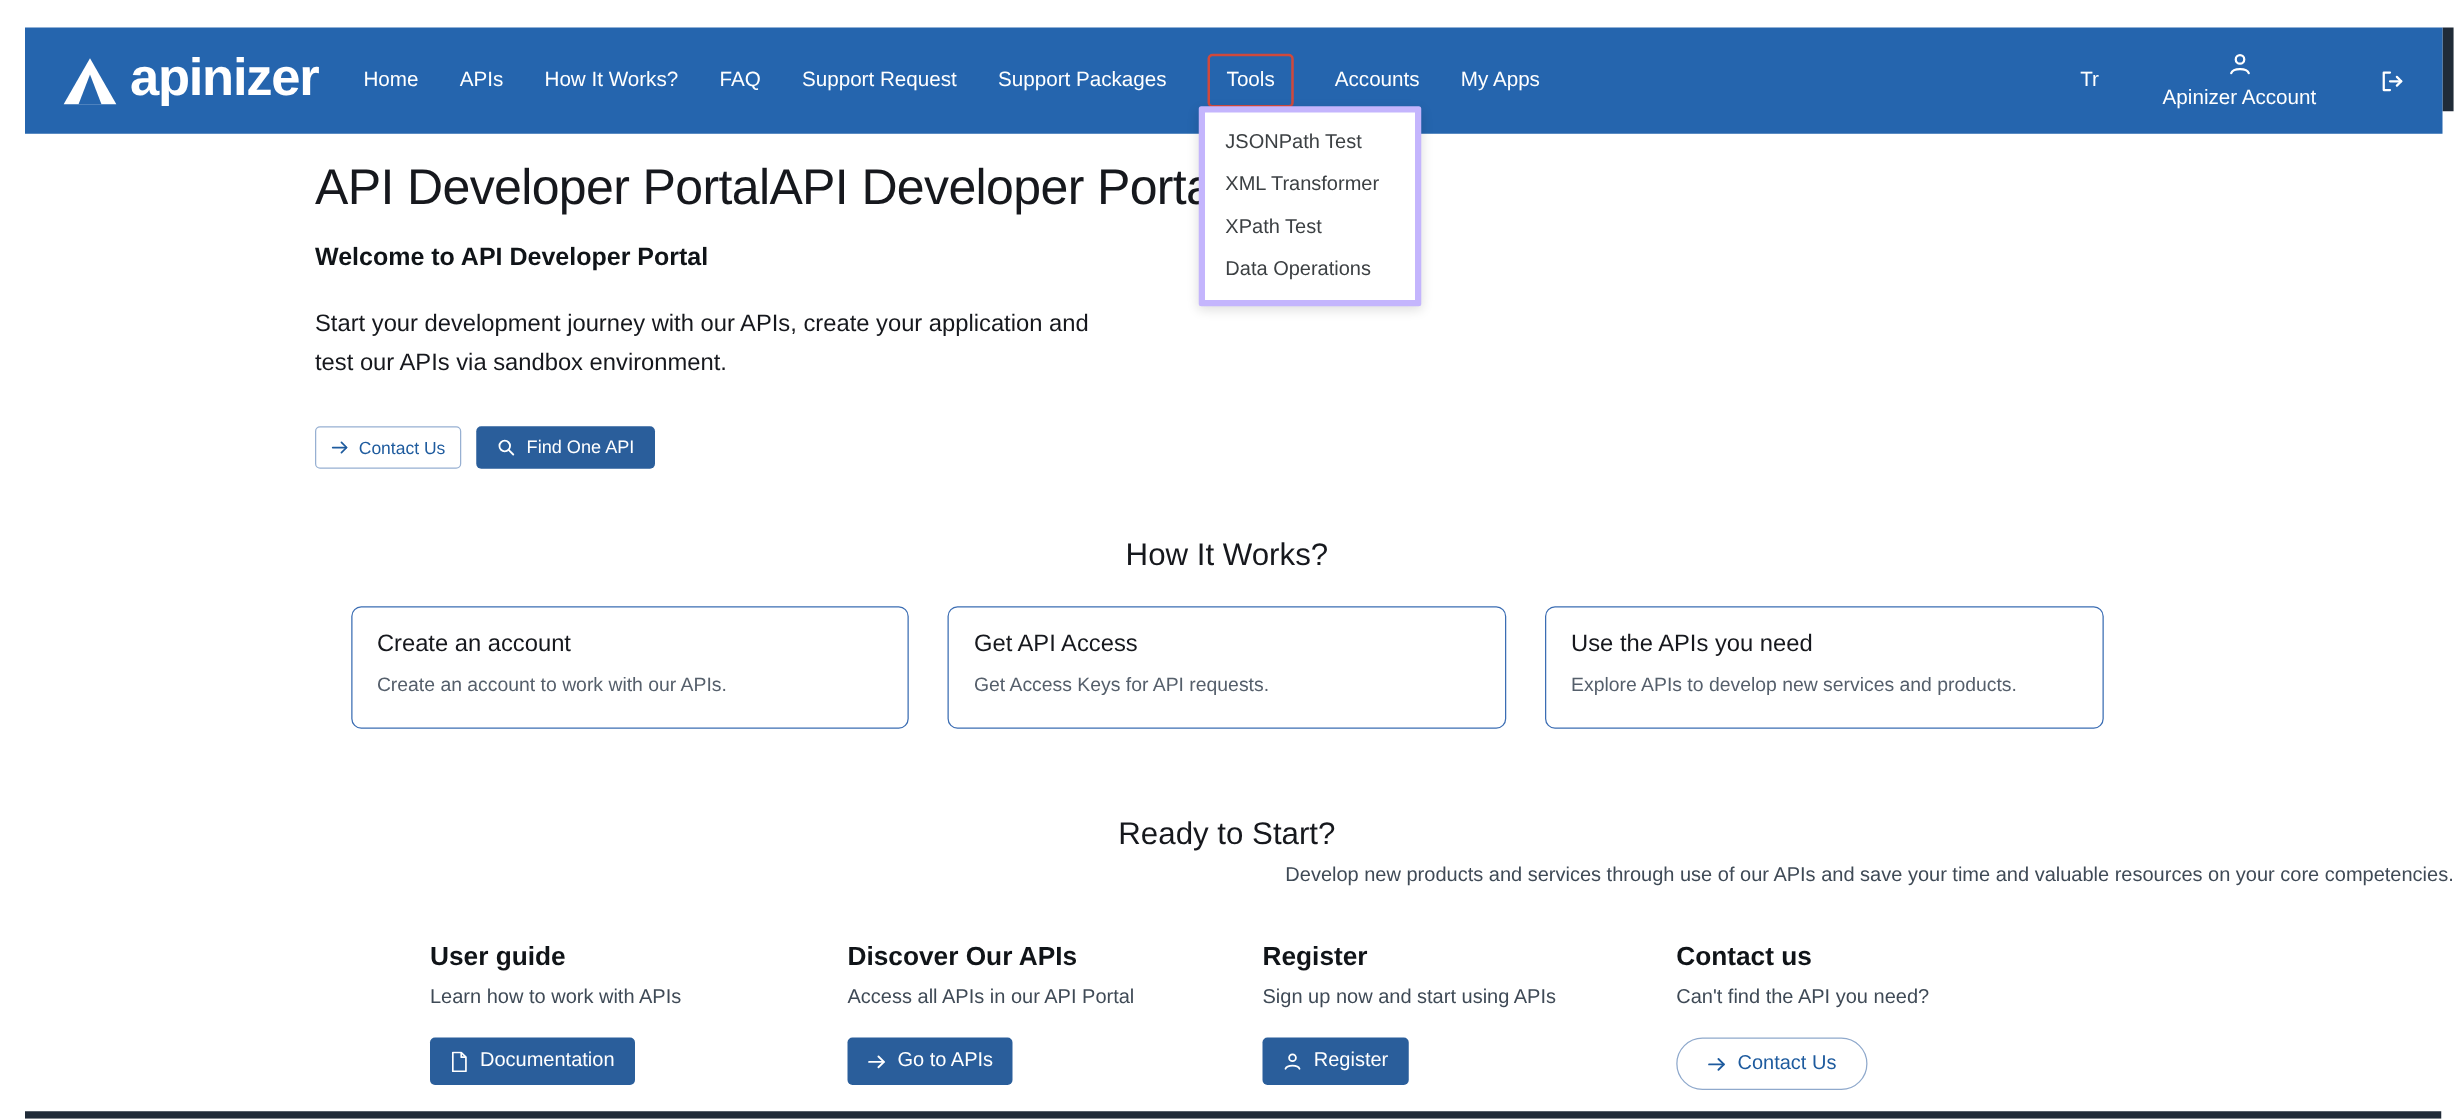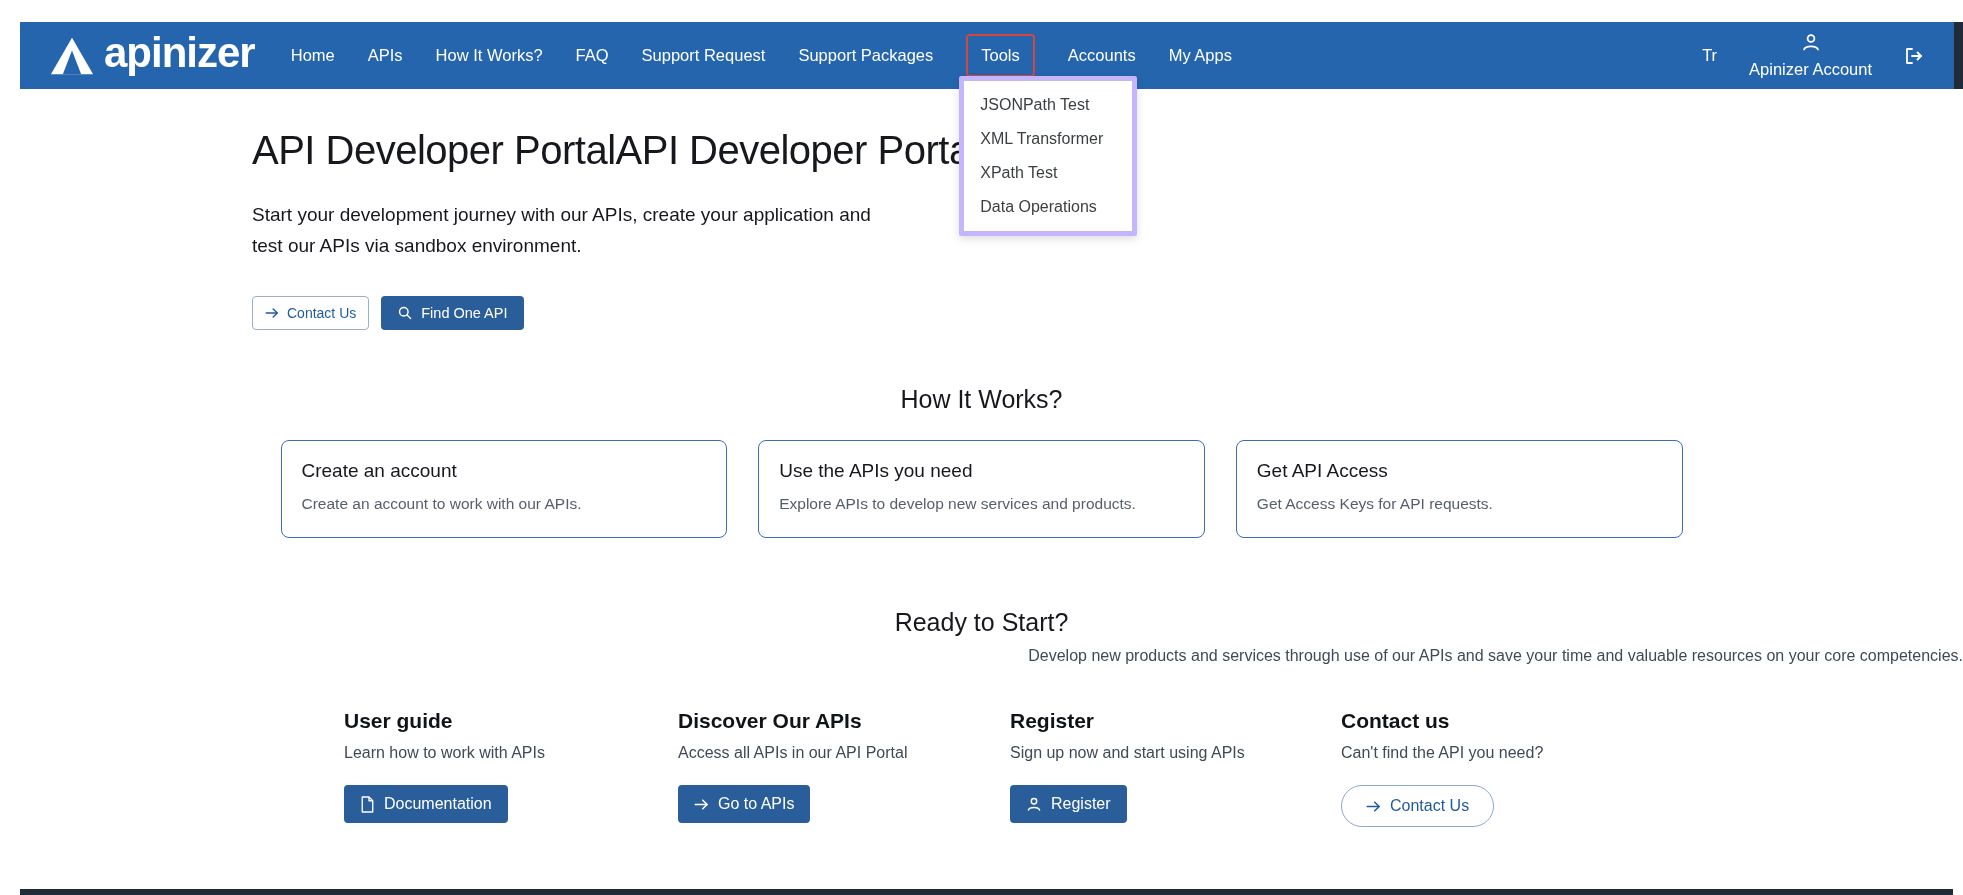--- a/index.html
+++ b/index.html
@@ -3,21 +3,21 @@
 <meta charset="utf-8">
 <style>
   * { margin:0; padding:0; box-sizing:border-box; }
   html,body { background:#fff; }
   body {
     width:1963px; height:895px; position:relative; overflow:hidden;
     font-family:"Liberation Sans", sans-serif; color:#16181d;
   }
   
   .navbar {
-    position:absolute; top:22px; left:20px; width:1934px; height:67px;
+    position:absolute; top:22px; left:20px; width:1934px; height:85px;
     background:var(--navbar_blue,#2565ae); display:flex; align-items:center;
     padding:0 30px; z-index:20;
   }
   .brand { display:flex; align-items:center; gap:10px; color:#fff; cursor:pointer; }
   .brand-text { font-size:42px; font-weight:bold; letter-spacing:-1px; line-height:1; padding-bottom:5px; }
   .nav-links { display:flex; align-items:center; gap:33px; margin-left:36px; }
   .nav-link {
     color:#fff; font-size:16.5px; text-decoration:none; white-space:nowrap; cursor:pointer;
   }
   .tools-wrap {
@@ -26,21 +26,21 @@
   }
   .dropdown {
     position:absolute; top:calc(100% + 1px); left:-9px; width:178px;
     background:#fff; border:5px solid #c4b5fd; border-radius:2px;
     box-shadow:0 3px 9px rgba(0,0,0,.13); padding:7px 0; z-index:30;
   }
   .dropdown-item {
     font-size:16px; color:var(--menu_text,#3c4043); padding:8px 16px;
     white-space:nowrap; cursor:pointer;
   }
-  .nav-right { margin-left:auto; display:flex; align-items:center; gap:32px; color:#fff;justify-content:flex-end; }
+  .nav-right { margin-left:auto; display:flex; align-items:center; gap:51px; color:#fff;justify-content:flex-end; }
   .lang { font-size:16.5px; cursor:pointer; }
   .account { display:flex; align-items:center; gap:8px; font-size:16.5px; cursor:pointer;flex-direction:column; }
   .icon { display:inline-flex; align-items:center; justify-content:center; }
   .edge-right { position:absolute; top:22px; left:1954px; width:9px; height:67px; background:var(--edge_dark,#202b38); }
   .bottom-bar { position:absolute; left:20px; top:889px; width:1933px; height:6px; background:var(--edge_dark,#202b38); }
 
   
   main { padding-top:127px; }
   .hero { margin-left:252px; }
   .page-title { font-size:40px; font-weight:400; letter-spacing:-0.5px; line-height:1.15; color:#16181d; }
@@ -135,20 +135,21 @@
       </svg>
     </span>
   </div>
 </header>
 <div class="edge-right"></div>
 
 <main>
 
   <section class="hero">
     <h1 class="page-title">API Developer PortalAPI Developer Portal</h1>
+    <h2 class="hero-subtitle">Welcome to API Developer Portal</h2>
     <p class="hero-desc">Start your development journey with our APIs, create your application and test our APIs via sandbox environment.</p>
     <div class="hero-buttons">
       <button class="btn btn-outline-sm">
         <span class="icon">
           <svg width="14" height="12" viewBox="0 0 18 14" fill="none" stroke="currentColor" stroke-width="1.8" stroke-linecap="round" stroke-linejoin="round">
             <path d="M1.5 7h14"></path>
               <path d="M10.5 1.8 15.8 7l-5.3 5.2"></path>
           </svg>
         </span>
         <span>Contact Us</span>
@@ -166,26 +167,26 @@
   </section>
 
   <section class="how">
     <h2 class="section-title">How It Works?</h2>
     <div class="cards">
       <div class="card">
         <div class="card-title">Create an account</div>
         <div class="card-desc">Create an account to work with our APIs.</div>
       </div>
       <div class="card">
+        <div class="card-title">Get API Access</div>
+        <div class="card-desc">Get Access Keys for API requests.</div>
+      </div>
+      <div class="card">
         <div class="card-title">Use the APIs you need</div>
         <div class="card-desc">Explore APIs to develop new services and products.</div>
-      </div>
-      <div class="card">
-        <div class="card-title">Get API Access</div>
-        <div class="card-desc">Get Access Keys for API requests.</div>
       </div>
     </div>
   </section>
 
   <section class="ready">
     <h2 class="section-title">Ready to Start?</h2>
     <p class="ready-sub">Develop new products and services through use of our APIs and save your time and valuable resources on your core competencies.</p>
 
     <div class="columns">
 

